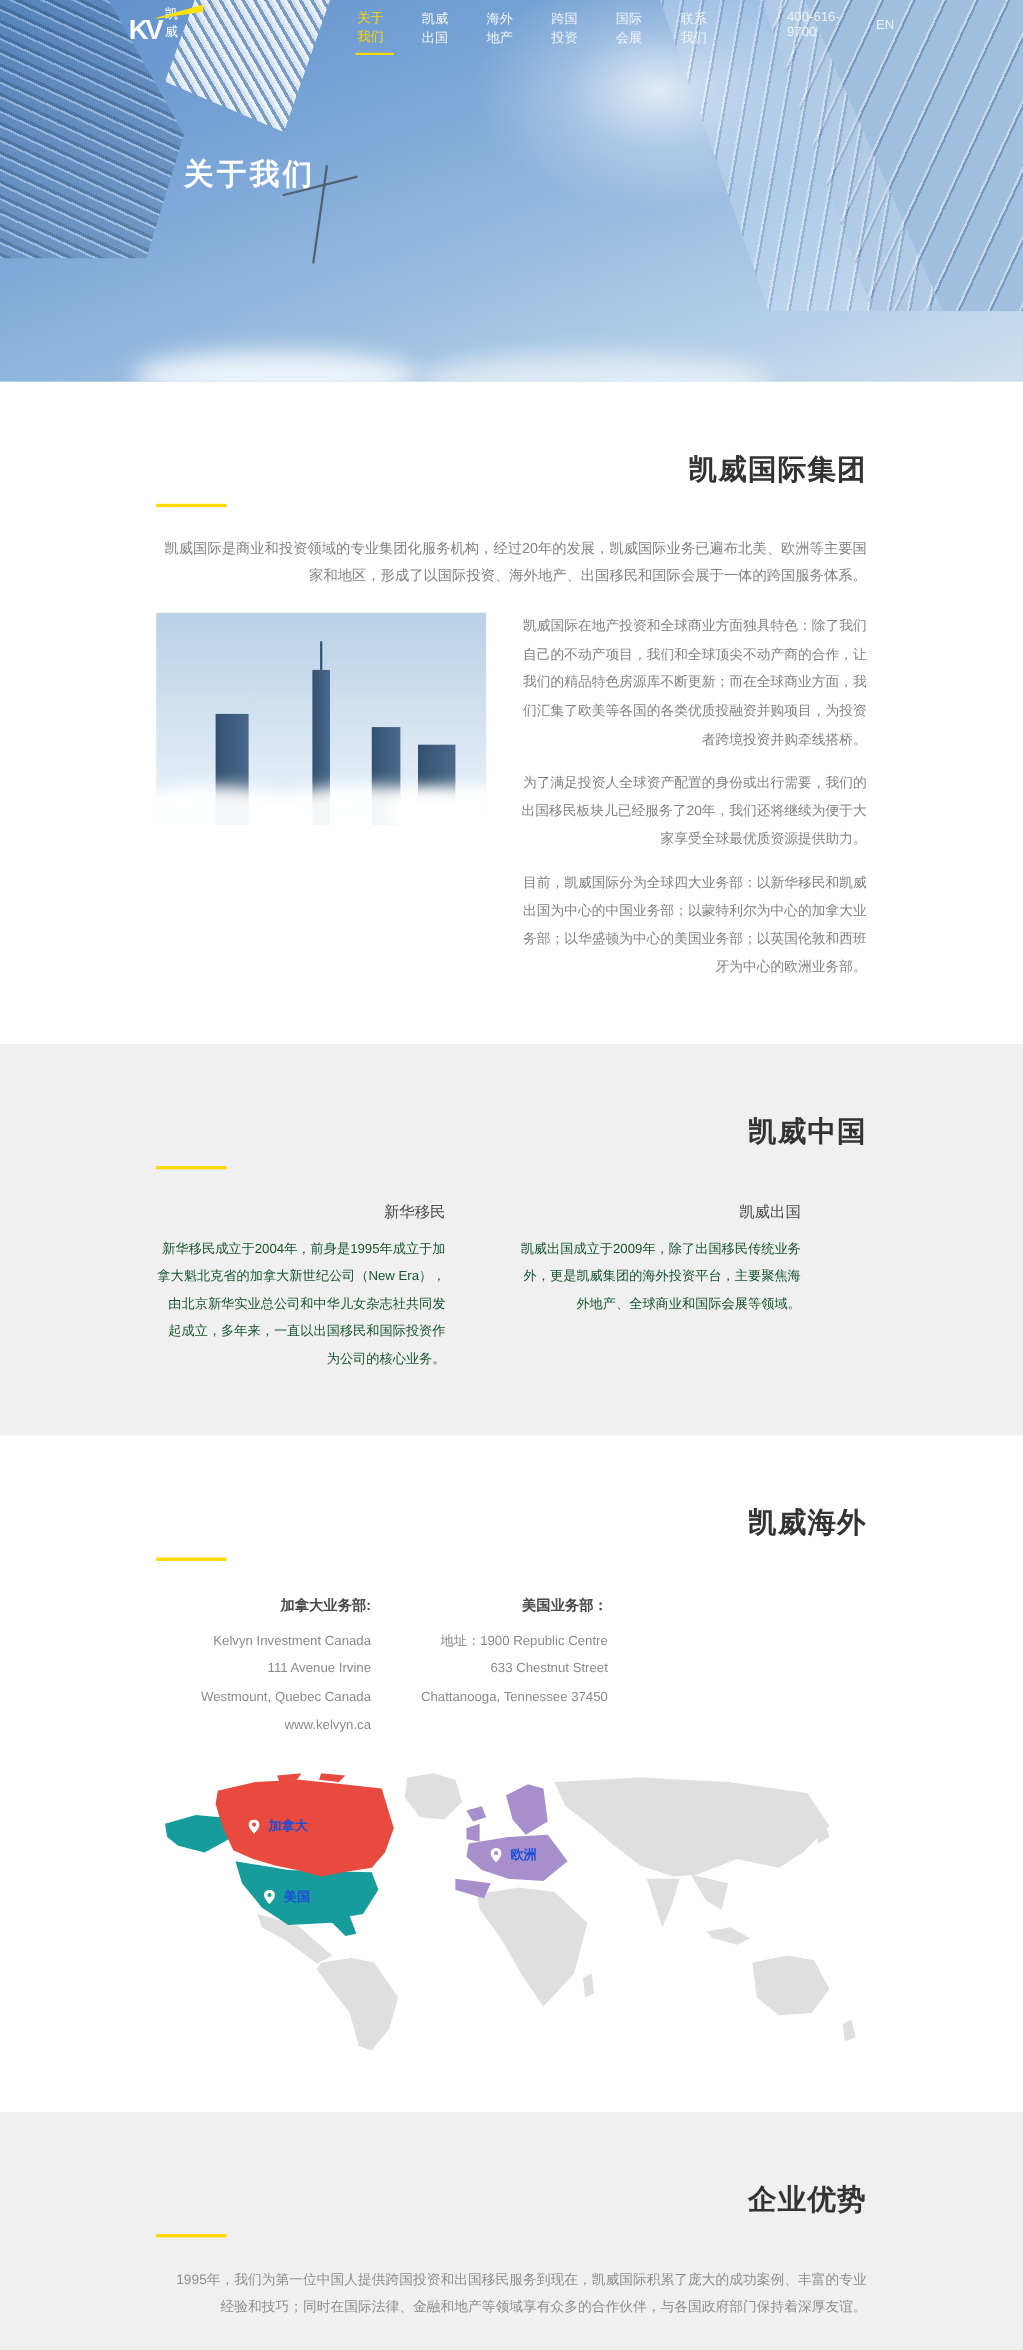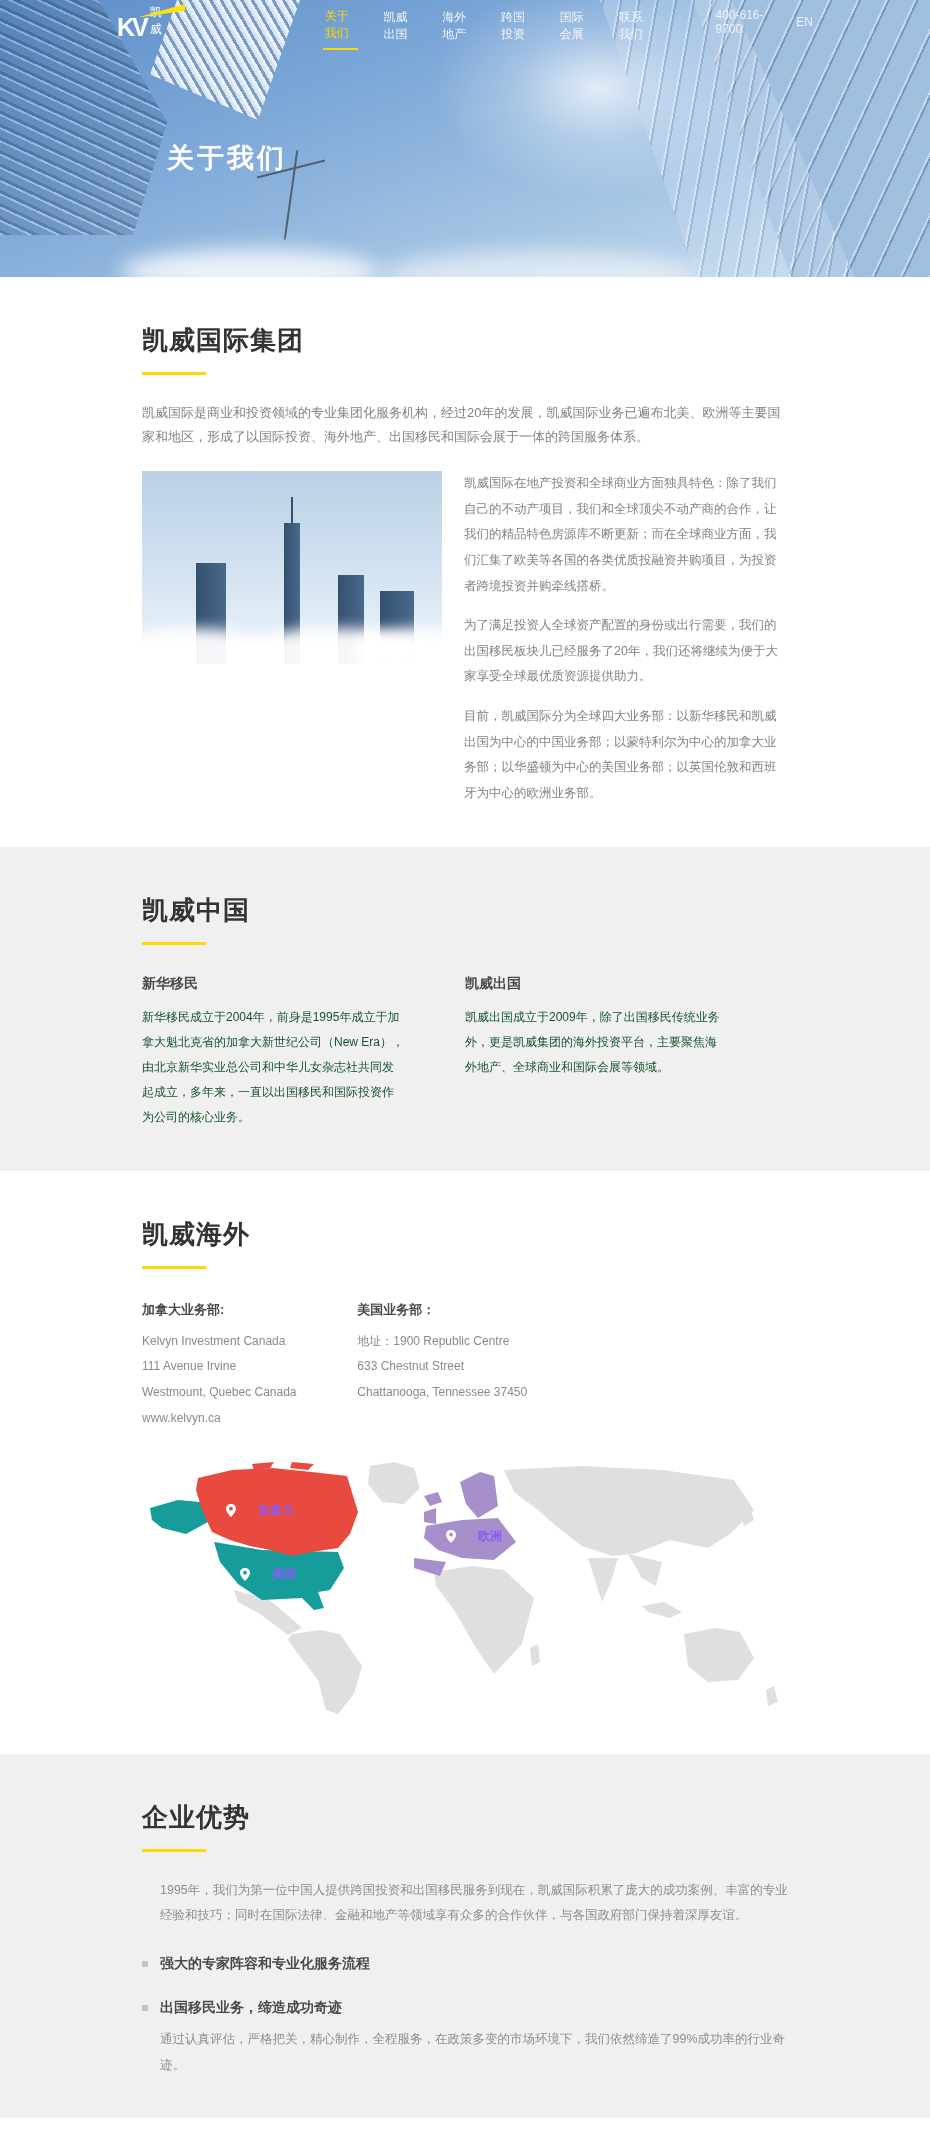--- a/index.html
+++ b/index.html
@@ -1,21 +1,21 @@
 <!DOCTYPE html>
 <html><head>
 <meta charset="utf-8">
 <style>
   * { margin:0; padding:0; box-sizing:border-box; }
   body { font-family:"Liberation Sans","DejaVu Sans",sans-serif; background:#fff; color:#333; }
   .page { width:930px; margin:0 auto; overflow:hidden; }
-  .wrap { width:646px; margin:0 auto; position:relative; }
+  .wrap { width:646px; margin:16px auto; position:relative;text-align:right; }
 
   
-  .hero { position:relative; height:277px; background:linear-gradient(160deg,#5d8ec9 0%,#7da8d8 35%,#a7c6e4 70%,#cfe0ef 100%); overflow:hidden; }
+  .hero { position:relative; height:347px; background:linear-gradient(160deg,#5d8ec9 0%,#7da8d8 35%,#a7c6e4 70%,#cfe0ef 100%); overflow:hidden; }
   .hero-flare { position:absolute; left:46%; top:-8%; width:340px; height:220px;
     background:radial-gradient(ellipse at center,rgba(255,255,255,.75) 0%,rgba(255,255,255,.25) 35%,rgba(255,255,255,0) 70%); }
   .bldg-right-a { position:absolute; right:0; top:0; width:360px; height:283px;
     background:linear-gradient(200deg,#dce9f5 0%,#9dbbda 40%,#6f97c4 100%),#86a9cf;
     background-blend-mode:normal;
     clip-path:polygon(34% 0,100% 0,100% 100%,62% 100%);
     background-image:repeating-linear-gradient(115deg,rgba(255,255,255,.55) 0 2px,rgba(90,125,168,.35) 2px 4px,rgba(182,208,233,.55) 4px 26px); }
   .bldg-right-b { position:absolute; right:0; top:0; width:330px; height:283px;
     clip-path:polygon(0 0,40% 0,78% 100%,30% 100%);
     background-image:repeating-linear-gradient(100deg,rgba(255,255,255,.5) 0 2px,rgba(120,150,190,.4) 2px 4px,rgba(200,220,240,.45) 4px 18px); opacity:.9; }
@@ -55,30 +55,30 @@
   .grp-img { width:300px; height:193px; flex:0 0 auto; position:relative; overflow:hidden;
     background:linear-gradient(180deg,#b9d0e6 0%,#d5e4f1 55%,#eef5fa 100%); }
   .tower { position:absolute; background:linear-gradient(90deg,#33506f,#4a6a8c); }
   .tower.spire::before { content:""; position:absolute; left:45%; top:-26px; width:2px; height:26px; background:#33506f; }
   .grp-cloud { position:absolute; background:rgba(255,255,255,.95); border-radius:50%; filter:blur(7px); }
   .grp-text { font-size:12.5px; color:#828282; line-height:2.05; }
   .grp-text p + p { margin-top:14px; }
 
   .cols2 { display:flex; margin-top:30px; }
   .cols2 .col { width:50%; padding-right:60px; }
-  .col-h { font-size:14px; font-weight:bold; color:#4a4a4a; margin-bottom:12px; }
+  .col-h { font-size:14px; font-weight:normal; color:#4a4a4a; margin-bottom:12px; }
   .col-p { font-size:12px; color:#14532d; line-height:2.1; }
 
   .offices { display:flex; margin-top:32px; }
   .office { width:33.33%; padding-right:20px; }
   .office-h { font-size:13px; font-weight:bold; color:#4a4a4a; margin-bottom:10px; }
   .office-l { font-size:12px; color:#8a8a8a; line-height:2.15; }
 
   .mapbox { position:relative; width:646px; height:252px; margin-top:30px; }
-  .map-pin { position:absolute; display:flex; align-items:center; gap:22px; color:#8b5cf6; font-size:12px; font-weight:bold; }
+  .map-pin { position:absolute; display:flex; align-items:center; gap:8px; color:#1d4ed8; font-size:12px; font-weight:bold; }
   .pin-glyph { width:10px; height:13px; display:inline-block; }
 
   .adv-item { margin-top:26px; }
   .adv-h { display:flex; align-items:center; gap:12px; font-size:14px; font-weight:bold; color:#4a4a4a; }
   .adv-sq { width:6px; height:6px; background:#c4c4c4; flex:0 0 auto; }
   .adv-p { margin:10px 0 0 18px; font-size:12.5px; color:#8d8d8d; line-height:2.05; }
 </style>
 </head>
 <body>
 

